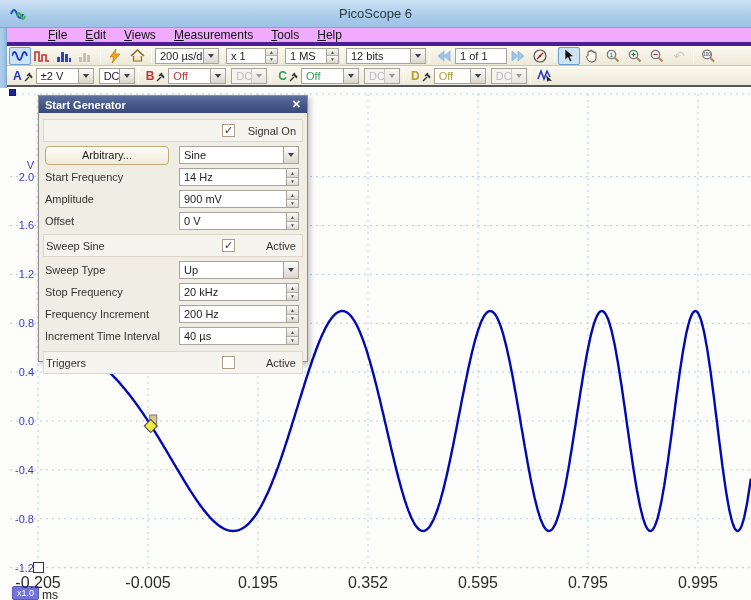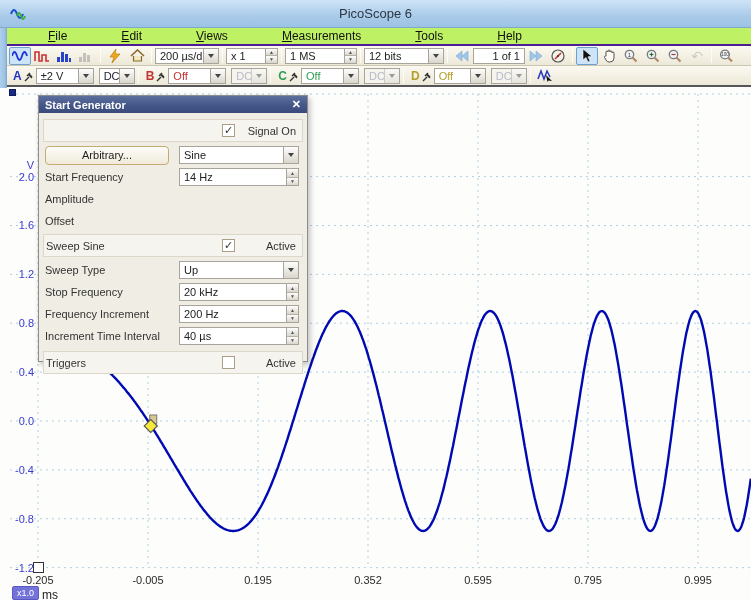--- a/index.html
+++ b/index.html
@@ -12,22 +12,22 @@
     display:flex; align-items:center; }
   .frame-left  { position:absolute; left:0; top:28px; width:7px; height:572px;
     background:linear-gradient(90deg,#aecfec,#9cc2e4 70%, #7da6c9); }
   .frame-bottom{ position:absolute; left:0; top:597px; width:751px; height:3px; background:#9cc2e4; }
   .app-title { position:absolute; left:0; width:100%; text-align:center; font-size:13px; color:#2b3845; }
   .app-logo { position:absolute; left:10px; top:5px; width:18px; height:18px; }
 
   .client { position:absolute; left:7px; top:28px; width:744px; height:569px; }
 
   
-  .menubar { height:18px; background:#bef264; border-bottom:2px solid #4c1d95;
-    display:flex; align-items:center; padding-left:32px;gap:36px; }
+  .menubar { height:18px; background:#f0abfc; border-bottom:4px solid #4c1d95;
+    display:flex; align-items:center; padding-left:32px; }
   .menu-item { padding:1px 9px; font-size:12px; color:#111; cursor:default; }
   .menu-item u { text-decoration:underline; }
 
   
   .toolbar { background:linear-gradient(#fbf9f0,#edE9d9); border-bottom:1px solid #cac6b2;
     display:flex; align-items:center; padding:0 2px; }
   .tb1 { height:20px; }
   .tb2 { height:21px; border-bottom:2px solid #55565a; }
   .tbtn { width:22px; height:18px; display:flex; align-items:center; justify-content:center;
     border:1px solid transparent; border-radius:2px; }
@@ -50,21 +50,21 @@
   .probe { margin:2px 3px 0 1px; }
 
   .navbox { display:flex; align-items:center; }
   .undo-glyph { font-size:14px; color:#9a9a9a; }
 
   
   .plot { position:absolute; left:0; top:88px; width:751px; height:512px; background:#fdfdfb; }
   .plot svg { position:absolute; left:0; top:0; }
   .ytick { position:absolute; width:30px; text-align:right; color:#3b3bd0; font-size:11px; }
   .yunit { position:absolute; width:30px; text-align:right; color:#3b3bd0; font-size:11px; }
-  .xtick { position:absolute; width:54px; text-align:center; color:#2a2a2a; font-size:11px; }
+  .xtick { position:absolute; width:54px; text-align:center; color:#2a2a2a; font-size:16px; }
   .axis-handle { position:absolute; width:11px; height:11px; background:#fff; border:1px solid #333; }
   .zoom-badge { position:absolute; background:#7473da; color:#fff; font-size:9px; border-radius:2px;
     padding:1px 4px; border:1px solid #5a59c0; }
   .ms-label { position:absolute; color:#222; font-size:12px; }
   .chanA-marker { position:absolute; width:7px; height:7px; background:#1b2a8a; border:1px solid #101a55; }
 
   
   .dialog { position:absolute; left:38px; top:95px; width:270px; height:267px;
     background:#f0ede4; border:1px solid #8d8d8d; box-shadow:2px 3px 6px rgba(0,0,0,.25); }
   .dlg-title { height:17px; background:linear-gradient(#5d6f9b,#45578a 55%,#39497a);
@@ -157,21 +157,21 @@
     </div>
     <div class="sep"></div>
     <div class="box" style="width:52px">
       <div class="txt">x 1</div>
       <div class="spin">
           <div>▲</div>
           <div>▼</div>
         </div>
     </div>
     <div class="sep"></div>
-    <div class="box" style="width:72px">
+    <div class="box" style="width:54px">
       <div class="txt">1 MS</div>
       <div class="spin">
           <div>▲</div>
           <div>▼</div>
         </div>
     </div>
     <div class="sep"></div>
     <div class="box" style="width:80px">
       <div class="txt">12 bits</div>
       <div class="combo-btn">
@@ -182,21 +182,21 @@
     <div class="navbox">
       <div class="tbtn">
         <svg width="14" height="12" viewBox="0 0 14 12">
             <g fill="#9fc6ea" stroke="#7aa9d4" stroke-width=".6">
               <path d="M7 1 L1 6 L7 11 Z"></path>
               <path d="M13 1 L7 6 L13 11 Z"></path>
             </g>
           </svg>
       </div>
       <div class="box" style="width:52px; justify-content:center">
-        <div class="txt" style="text-align:right">1 of 1</div>
+        <div class="txt" style="text-align:left">1 of 1</div>
       </div>
       <div class="tbtn">
         <svg width="14" height="12" viewBox="0 0 14 12">
             <g fill="#9fc6ea" stroke="#7aa9d4" stroke-width=".6">
               <path d="M1 1 L7 6 L1 11 Z"></path>
               <path d="M7 1 L13 6 L7 11 Z"></path>
             </g>
           </svg>
       </div>
       <div class="tbtn">
@@ -407,23 +407,41 @@
           <div class="txt">14 Hz</div>
           <div class="spin">
               <div>▲</div>
               <div>▼</div>
             </div>
         </div>
       </div>
     </div>
     <div class="dlg-row">
       <div class="dlg-label">Amplitude</div>
+      <div class="dlg-ctrl">
+        <div class="box">
+          <div class="txt">900 mV</div>
+          <div class="spin">
+              <div>▲</div>
+              <div>▼</div>
+            </div>
+        </div>
+      </div>
     </div>
     <div class="dlg-row">
       <div class="dlg-label">Offset</div>
+      <div class="dlg-ctrl">
+        <div class="box">
+          <div class="txt">0 V</div>
+          <div class="spin">
+              <div>▲</div>
+              <div>▼</div>
+            </div>
+        </div>
+      </div>
     </div>
     <div class="dlg-row dlg-sect">
       <div class="dlg-label">Sweep Sine</div>
       <div class="cbx">✓</div>
       <div class="active-lbl">Active</div>
     </div>
     <div class="dlg-row">
       <div class="dlg-label">Sweep Type</div>
       <div class="dlg-ctrl">
         <div class="box">

